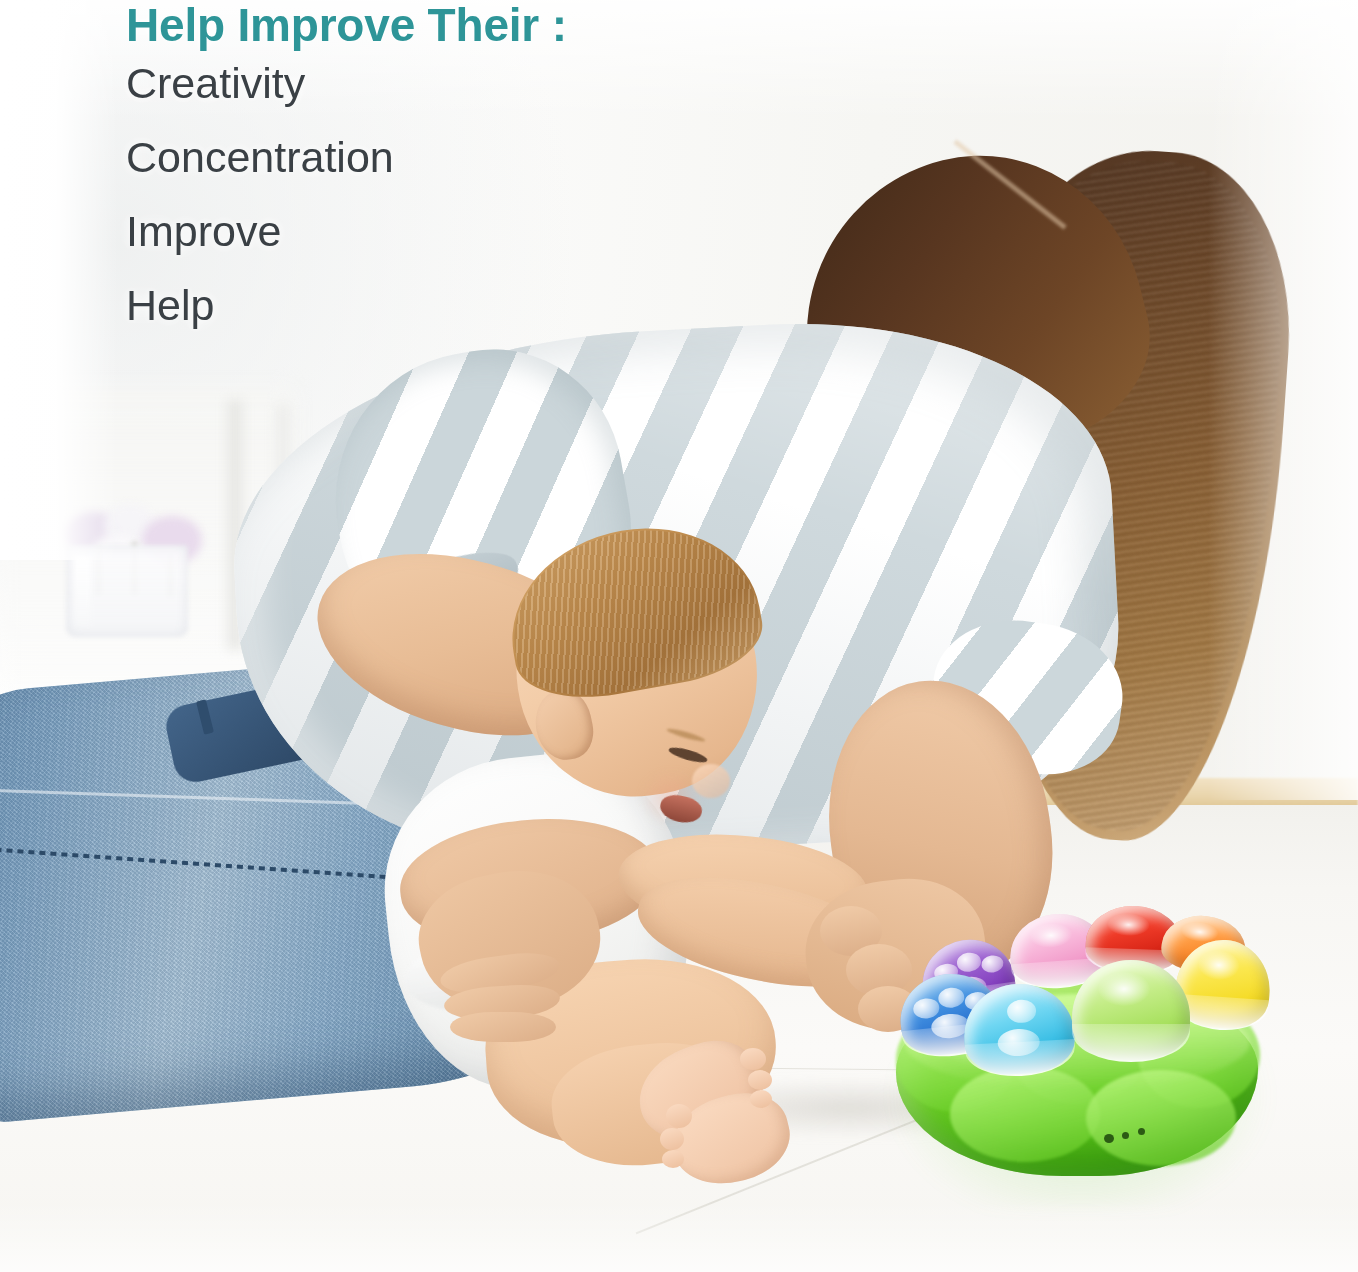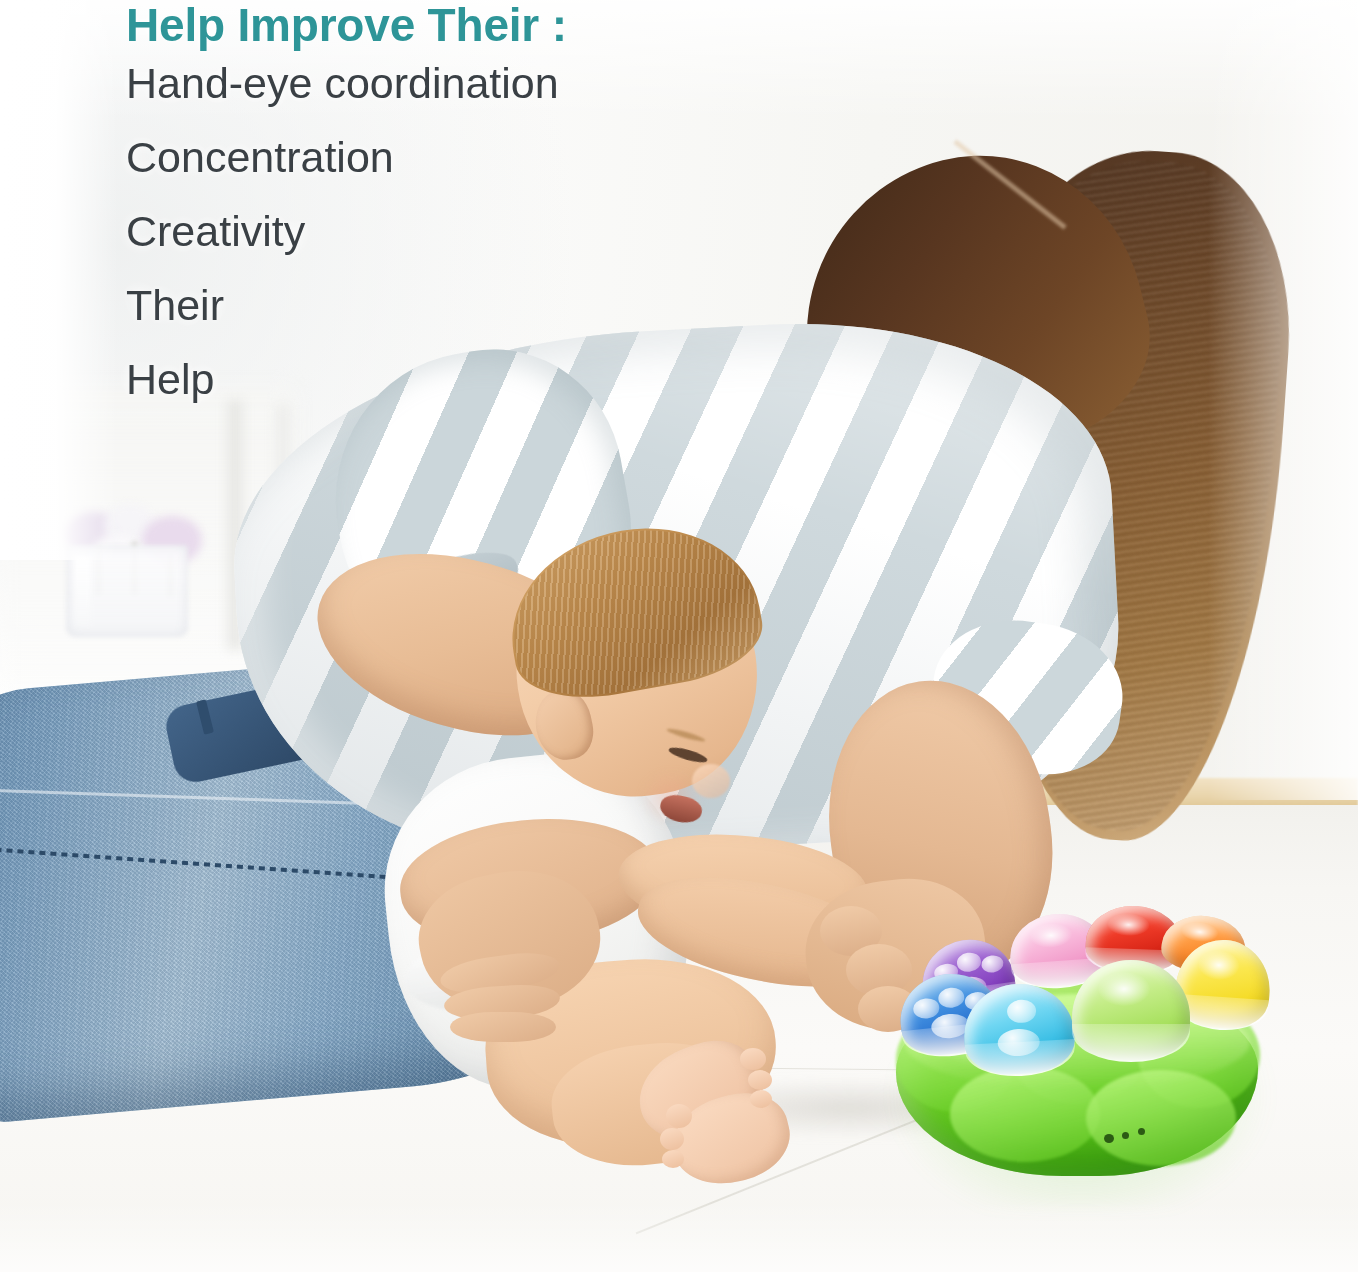--- a/index.html
+++ b/index.html
@@ -680,21 +680,20 @@
     <div class="photo-fade-top"></div>
     <div class="photo-fade-left"></div>
     <div class="photo-fade-right"></div>
     <div class="photo-fade-bottom"></div>
   </div>
 
   <div class="copy">
     <h1 class="headline">Help Improve Their :</h1>
 
     <ul class="benefit-list">
-      <li class="benefit">Hand-eye coordination</li>
+      <li class="benefit">Creativity</li>
       <li class="benefit">Concentration</li>
-      <li class="benefit">Creativity</li>
-      <li class="benefit">Their</li>
+      <li class="benefit">Improve</li>
       <li class="benefit">Help</li>
     </ul>
   </div>
 
 </div>
 
 </body></html>

